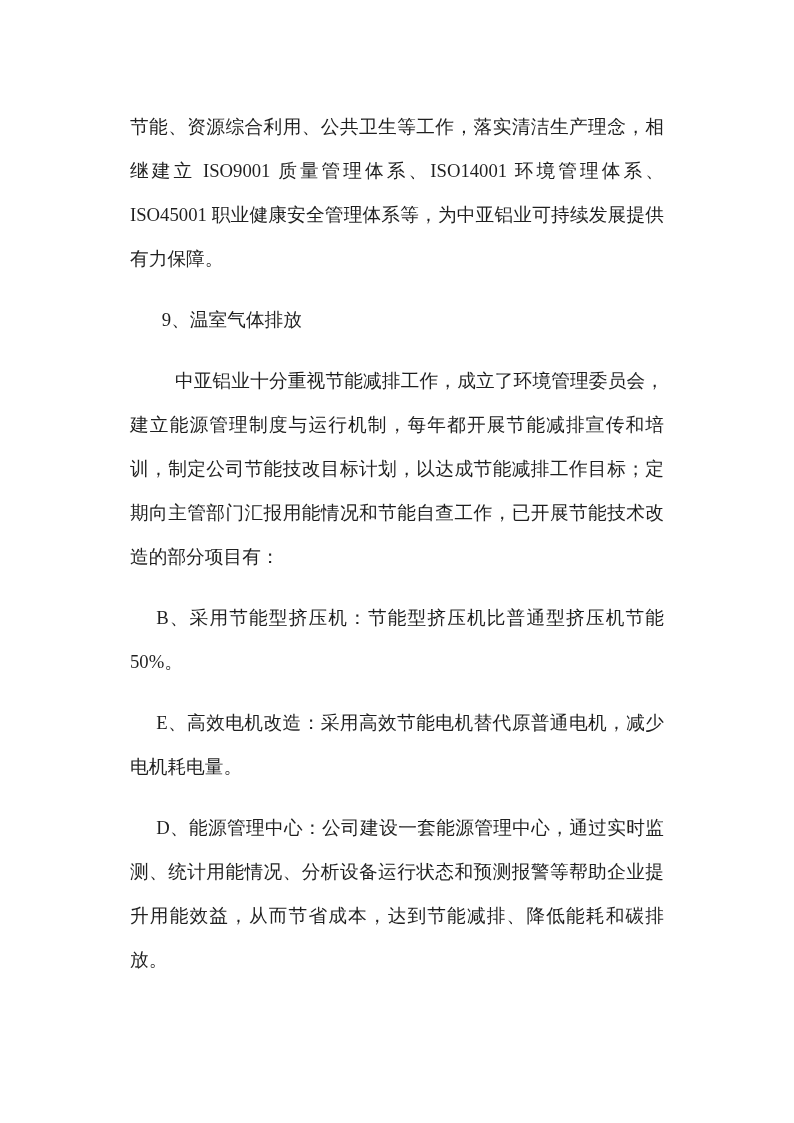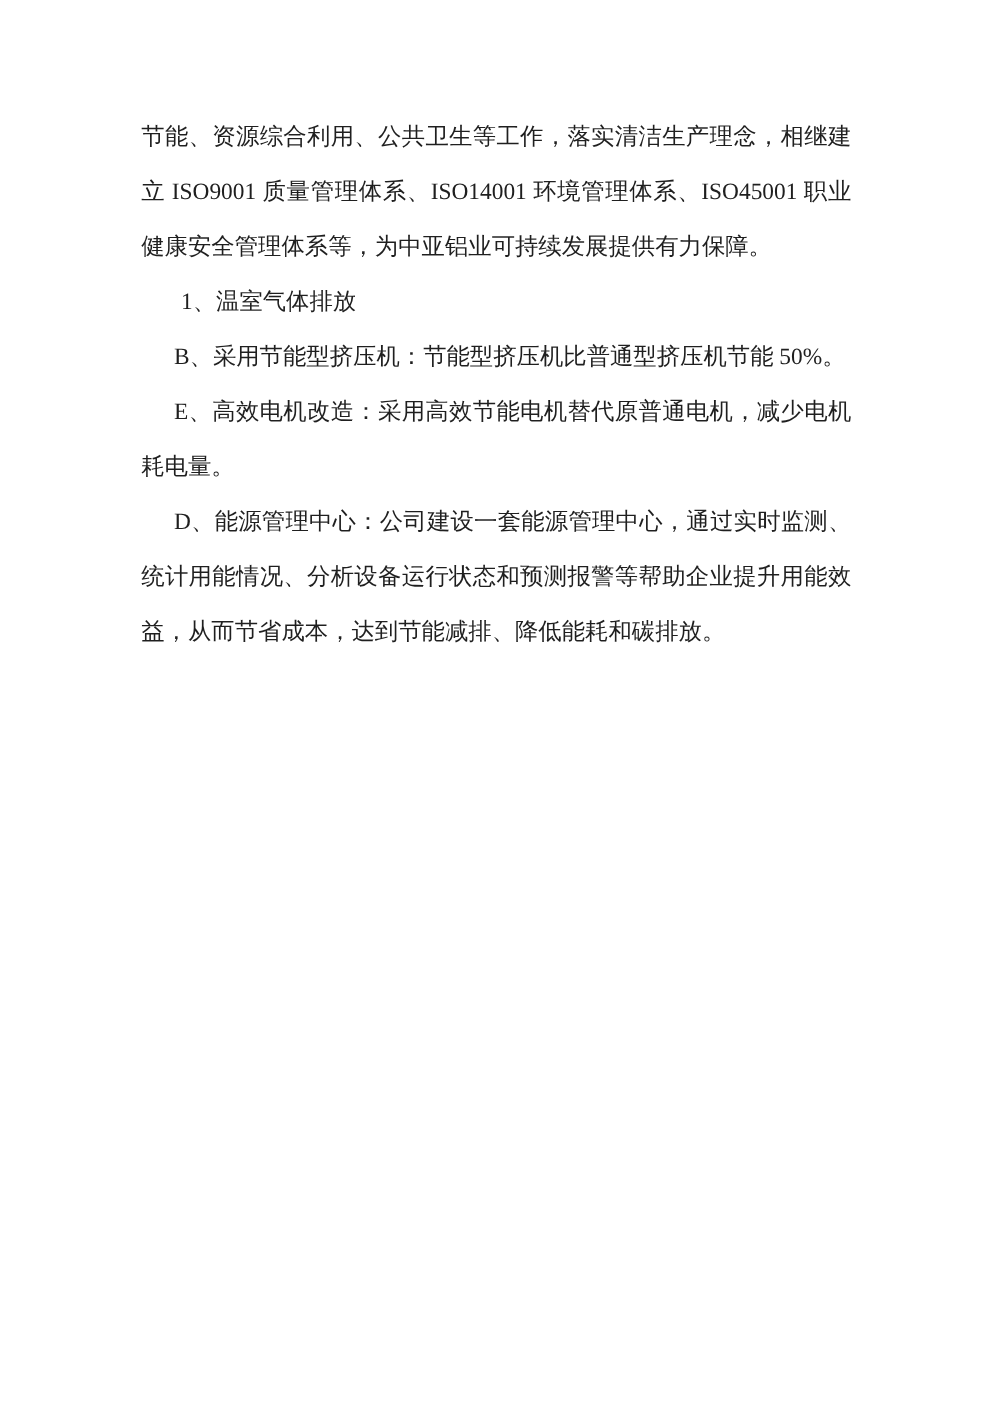--- a/index.html
+++ b/index.html
@@ -19,34 +19,35 @@
   }
   .doc-body {
     font-family: "Liberation Serif", "DejaVu Serif", serif;
     font-size: 18.7px;
     line-height: 44px;
     color: #1f1f1f;
     text-align: justify;
     text-justify: inter-ideograph;
   }
   .doc-body p {
-    margin: 0;
+    margin: 17px;
     padding: 0;
     overflow-wrap: break-word;
   }
   
   .indent-none  { text-indent: 0; }
   .indent-cn    { text-indent: 2.4em; }
   .indent-num   { text-indent: 1.7em; }
   .indent-alpha { text-indent: 1.4em; }
 </style>
 </head>
 <body>
 
 <div class="page">
   <div class="doc-body">
     <p class="indent-none">节能、资源综合利用、公共卫生等工作，落实清洁生产理念，相继建立 ISO9001 质量管理体系、ISO14001 环境管理体系、ISO45001 职业健康安全管理体系等，为中亚铝业可持续发展提供有力保障。</p>
-    <p class="indent-num">1、温室气体排放</p>
+    <p class="indent-num">9、温室气体排放</p>
+    <p class="indent-cn">中亚铝业十分重视节能减排工作，成立了环境管理委员会，建立能源管理制度与运行机制，每年都开展节能减排宣传和培训，制定公司节能技改目标计划，以达成节能减排工作目标；定期向主管部门汇报用能情况和节能自查工作，已开展节能技术改造的部分项目有：</p>
     <p class="indent-alpha">B、采用节能型挤压机：节能型挤压机比普通型挤压机节能 50%。</p>
     <p class="indent-alpha">E、高效电机改造：采用高效节能电机替代原普通电机，减少电机耗电量。</p>
     <p class="indent-alpha">D、能源管理中心：公司建设一套能源管理中心，通过实时监测、统计用能情况、分析设备运行状态和预测报警等帮助企业提升用能效益，从而节省成本，达到节能减排、降低能耗和碳排放。</p>
   </div>
 </div>
 
 </body></html>

